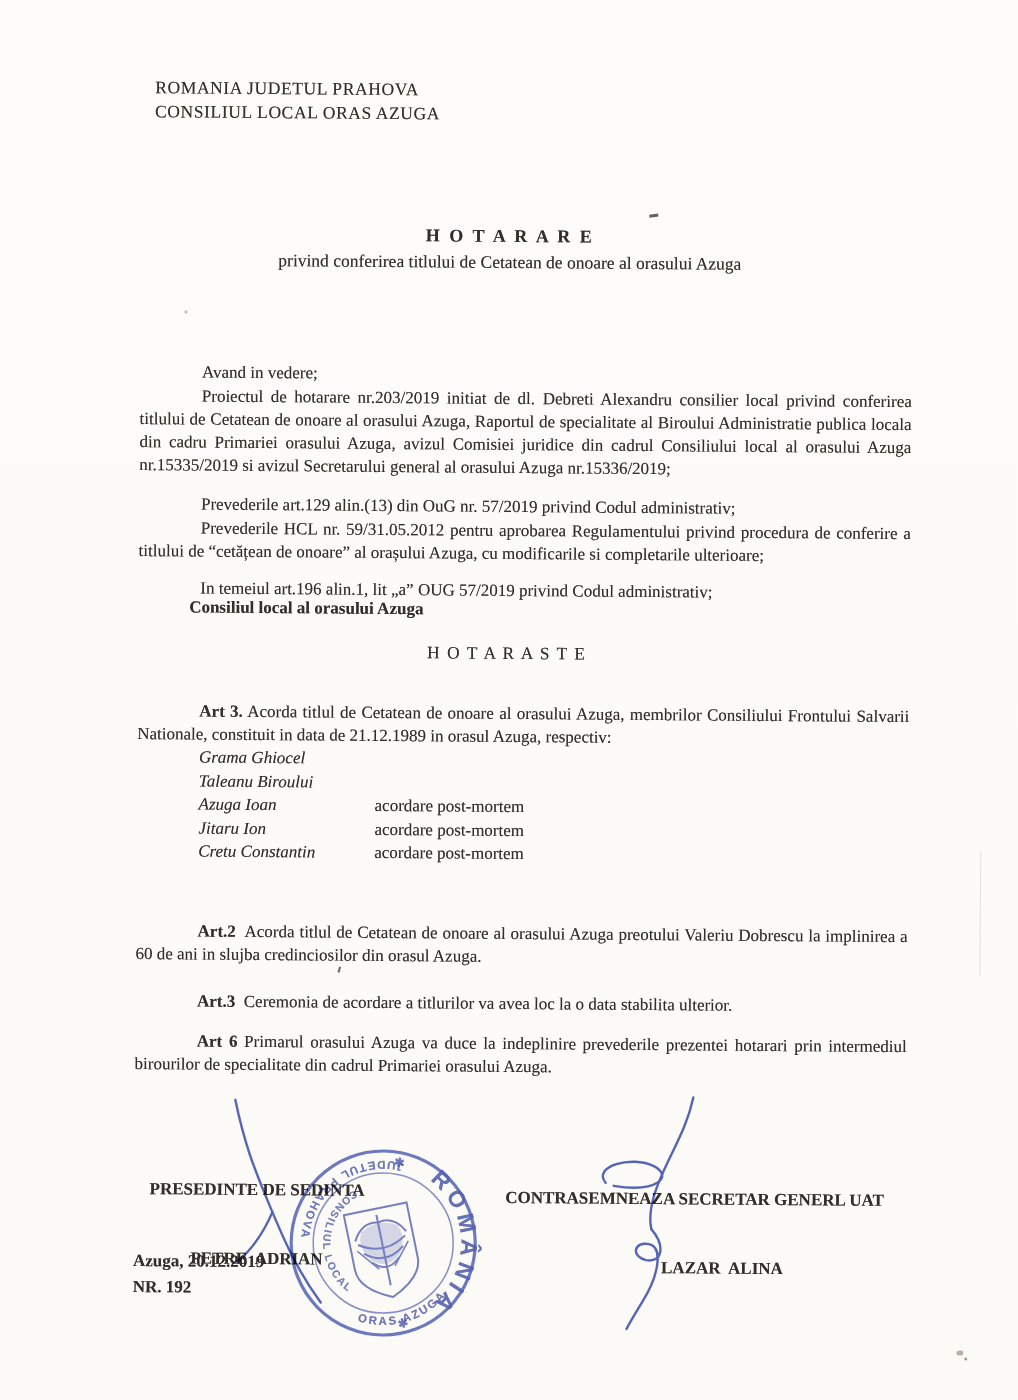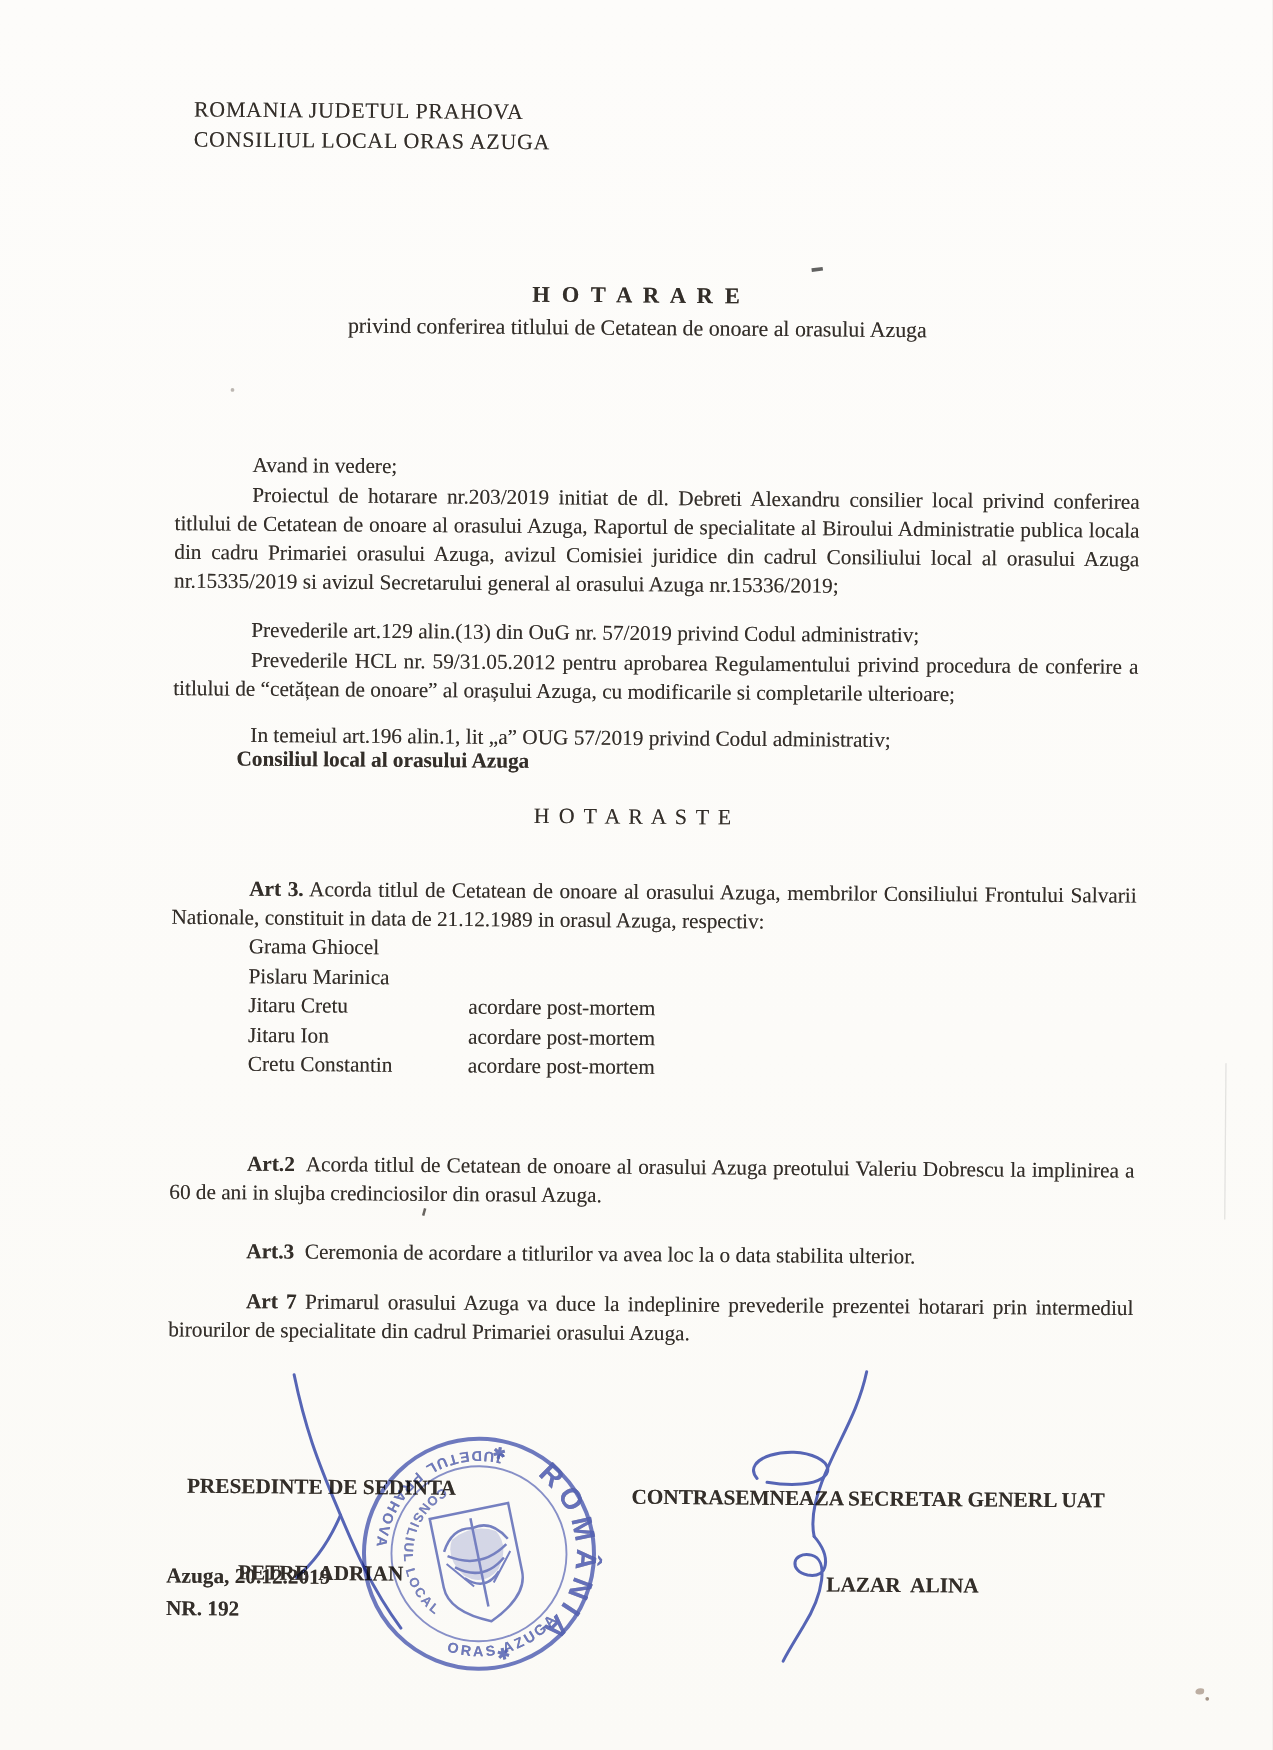--- a/index.html
+++ b/index.html
@@ -14,21 +14,21 @@
   .rot{position:absolute;inset:0;transform:rotate(0.45deg);transform-origin:260px 120px;}
   .blk{position:absolute;}
   .hdr{left:155px;top:76px;font-size:17.5px;line-height:24px;letter-spacing:0.6px;}
   .doc-title{left:6px;top:224px;width:1010px;text-align:center;font-weight:bold;font-size:18px;letter-spacing:2.5px;}
   .doc-subtitle{left:6px;top:250px;width:1010px;text-align:center;font-size:17.5px;}
   .para{position:absolute;left:142px;width:772px;font-size:17px;line-height:23px;text-align:justify;}
   .ind{text-indent:62px;}
   .council{left:193px;top:598px;font-size:17px;font-weight:bold;}
   .decides{left:6px;top:641px;width:1010px;text-align:center;font-size:17.5px;letter-spacing:1.5px;}
   .honorees{left:204px;top:746px;font-size:17px;line-height:23.5px;}
-  .honorees .nm{display:inline-block;width:176px;}
+  .honorees .nm{display:inline-block;width:176px;font-style:italic;}
   .sig{font-size:17px;font-weight:bold;line-height:23px;text-align:center;white-space:pre;}
   .sig-left{left:148px;top:1132px;width:235px;}
   .sig-right{left:488px;top:1138px;width:430px;}
   .sig-right .name-line{padding-left:56px;}
   .footer{left:142px;top:1249px;font-size:17px;font-weight:bold;line-height:26px;}
   .stamp-svg{position:absolute;left:285px;top:1135px;width:214px;height:214px;mix-blend-mode:multiply;opacity:0.9;}
   .sign-svg{position:absolute;left:0;top:0;width:1018px;height:1400px;mix-blend-mode:multiply;pointer-events:none;}
   .artifact{position:absolute;}
   .a-dash{left:650px;top:211px;width:9px;height:2.5px;background:#3b3b3b;opacity:.8;transform:rotate(-8deg);}
   .a-accent{left:345px;top:966px;width:2px;height:6px;background:#44403a;opacity:.8;transform:rotate(15deg);}
@@ -59,29 +59,29 @@
     <p class="para ind" style="top:500px">Prevederile HCL nr. 59/31.05.2012 pentru aprobarea Regulamentului privind procedura de conferire a titlului de “cetățean de onoare” al orașului Azuga, cu modificarile si completarile ulterioare;</p>
     <p class="para ind" style="top:560px">In temeiul art.196 alin.1, lit „a” OUG 57/2019 privind Codul administrativ;</p>
 
     <div class="blk council">Consiliul local al orasului Azuga</div>
     <div class="blk decides">H O T A R A S T E</div>
 
     <p class="para ind" style="top:683px"><b>Art 3.</b> <span>Acorda titlul de Cetatean de onoare al orasului Azuga, membrilor Consiliului Frontului Salvarii Nationale, constituit in data de 21.12.1989 in orasul Azuga, respectiv:</span></p>
 
     <div class="blk honorees">
       <div><span class="nm">Grama Ghiocel</span><span></span></div>
-      <div><span class="nm">Pislaru Marinica</span><span></span></div>
-      <div><span class="nm">Jitaru Cretu</span><span>acordare post-mortem</span></div>
+      <div><span class="nm">Taleanu Biroului</span><span></span></div>
+      <div><span class="nm">Azuga Ioan</span><span>acordare post-mortem</span></div>
       <div><span class="nm">Jitaru Ion</span><span>acordare post-mortem</span></div>
       <div><span class="nm">Cretu Constantin</span><span>acordare post-mortem</span></div>
     </div>
 
     <p class="para ind" style="top:903px"><b>Art.2</b>&nbsp; <span>Acorda titlul de Cetatean de onoare al orasului Azuga preotului Valeriu Dobrescu la implinirea a 60 de ani in slujba credinciosilor din orasul Azuga.</span></p>
     <p class="para ind" style="top:973px"><b>Art.3</b>&nbsp; <span>Ceremonia de acordare a titlurilor va avea loc la o data stabilita ulterior.</span></p>
-    <p class="para ind" style="top:1013px"><b>Art 7</b> <span>Primarul orasului Azuga va duce la indeplinire prevederile prezentei hotarari prin intermediul birourilor de specialitate din cadrul Primariei orasului Azuga.</span></p>
+    <p class="para ind" style="top:1013px"><b>Art 6</b> <span>Primarul orasului Azuga va duce la indeplinire prevederile prezentei hotarari prin intermediul birourilor de specialitate din cadrul Primariei orasului Azuga.</span></p>
 
     <div class="blk sig sig-left">
       <div>PRESEDINTE DE SEDINTA</div>
       <div>PETRE  ADRIAN</div>
     </div>
     <div class="blk sig sig-right">
       <div>CONTRASEMNEAZA SECRETAR GENERL UAT</div>
       <div class="name-line">LAZAR  ALINA</div>
     </div>
 

